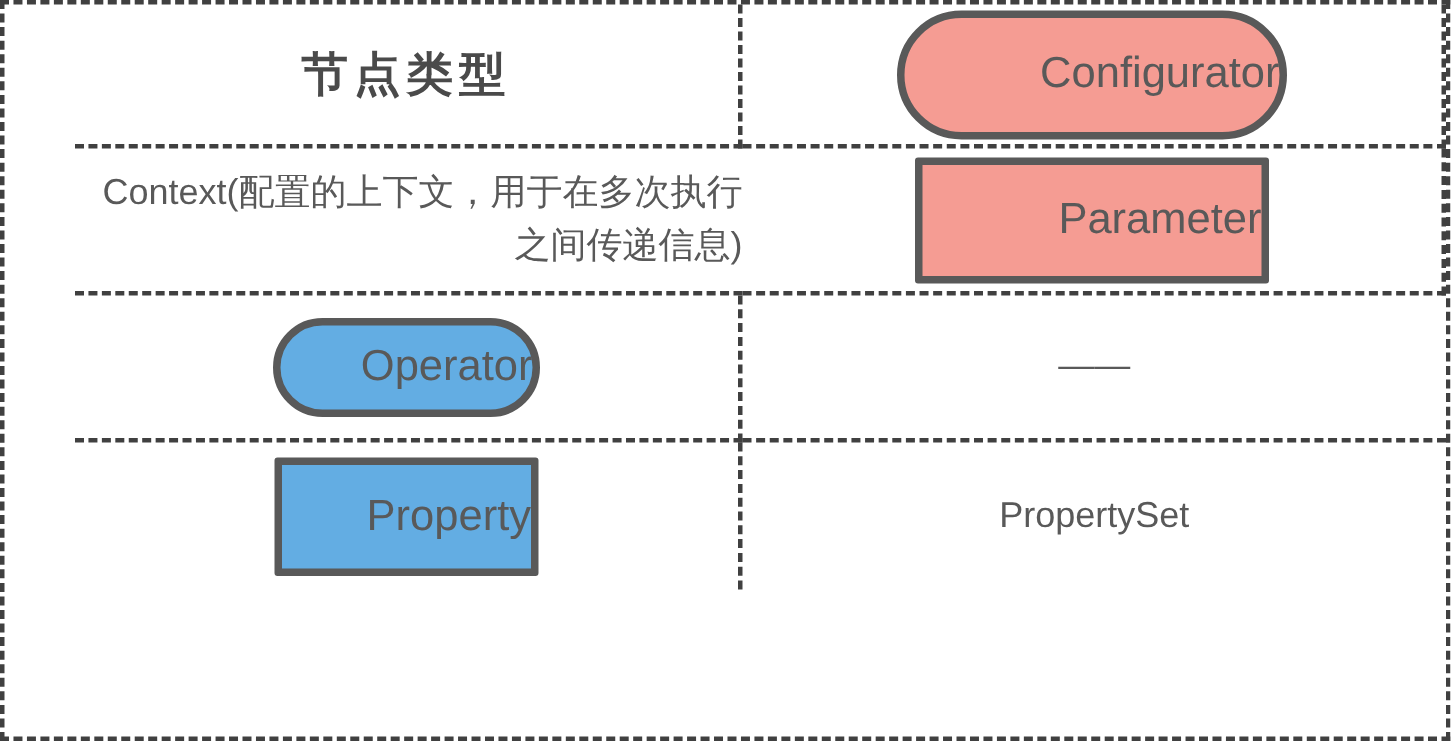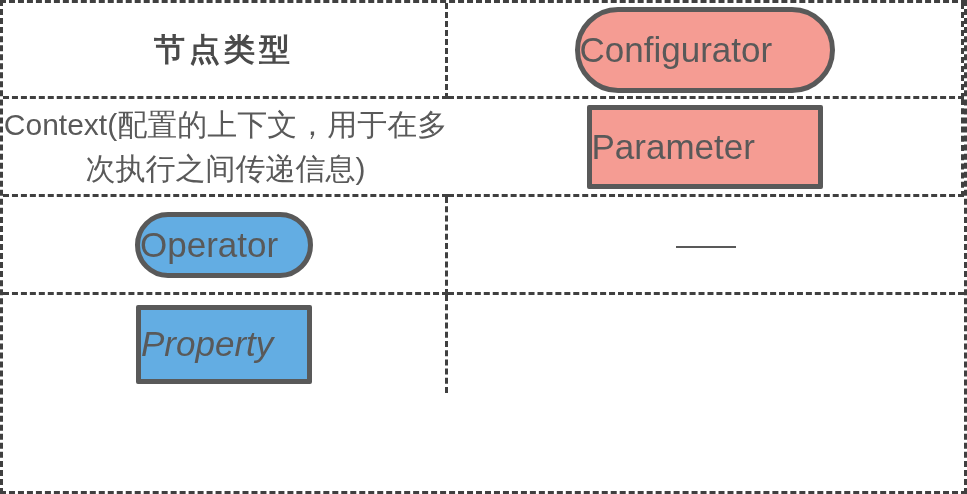--- a/index.html
+++ b/index.html
@@ -18,20 +18,21 @@
     position: absolute;
     left: 0;
     top: 0;
     width: 967px;
     height: 494px;
     box-sizing: border-box;
     border: 3px dashed var(--table_border, #404040);
     display: grid;
     grid-template-columns: 445px 1fr;
     grid-template-rows: 96px 98px 98px 98px 1fr;
+    padding-left: 47px;
   }
   .cell {
     box-sizing: border-box;
     display: flex;
     align-items: center;
     justify-content: center;
     overflow: hidden;
   }
   .cell.left-col {
     border-right: 3px dashed var(--table_border, #404040);
@@ -40,44 +41,44 @@
     border-bottom: 3px dashed var(--table_border, #404040);
   }
   .header-label {
     font-size: 31px;
     font-weight: bold;
     color: #4a4a4a;
     letter-spacing: 4px;
     text-align: center;
   }
   .content-text {
-    font-size: 30px;
+    font-size: 24px;
     color: var(--text, #595959);
-    text-align: center;
+    text-align: right;
     line-height: 1.45;
     max-width: 460px;
     white-space: pre-wrap;
   }
   .shape {
     box-sizing: border-box;
     display: flex;
     align-items: center;
-    justify-content: flex-start;
+    justify-content: flex-end;
     border: 5px solid var(--shape_border, #595959);
-    font-size: 35px;
+    font-size: 29px;
     color: var(--text, #595959);
   }
   .shape.pill { border-radius: 999px; }
   .shape.rect { border-radius: 2px; }
   .shape.pink { background: var(--pink, #F59C93); }
   .shape.blue { background: var(--blue, #63ADE3); }
   .shape-configurator { width: 260px; height: 86px; }
   .shape-parameter    { width: 236px; height: 84px; }
   .shape-operator     { width: 178px; height: 66px; }
-  .shape-property     { width: 176px; height: 79px; font-style: italic; }
+  .shape-property     { width: 176px; height: 79px; }
 </style>
 </head>
 <body>
 
 <div class="canvas">
   <div class="node-table">
 
     <div class="cell left-col row-line">
       <span class="header-label">节点类型</span>
     </div>
@@ -104,15 +105,18 @@
     </div>
     <div class="cell row-line">
       <span class="content-text">——</span>
     </div>
 
     <div class="cell left-col">
       <div class="shape rect blue shape-property">
         <span>Property</span>
       </div>
     </div>
+    <div class="cell">
+      <span class="content-text">PropertySet</span>
+    </div>
 
   </div>
 </div>
 
 </body></html>

